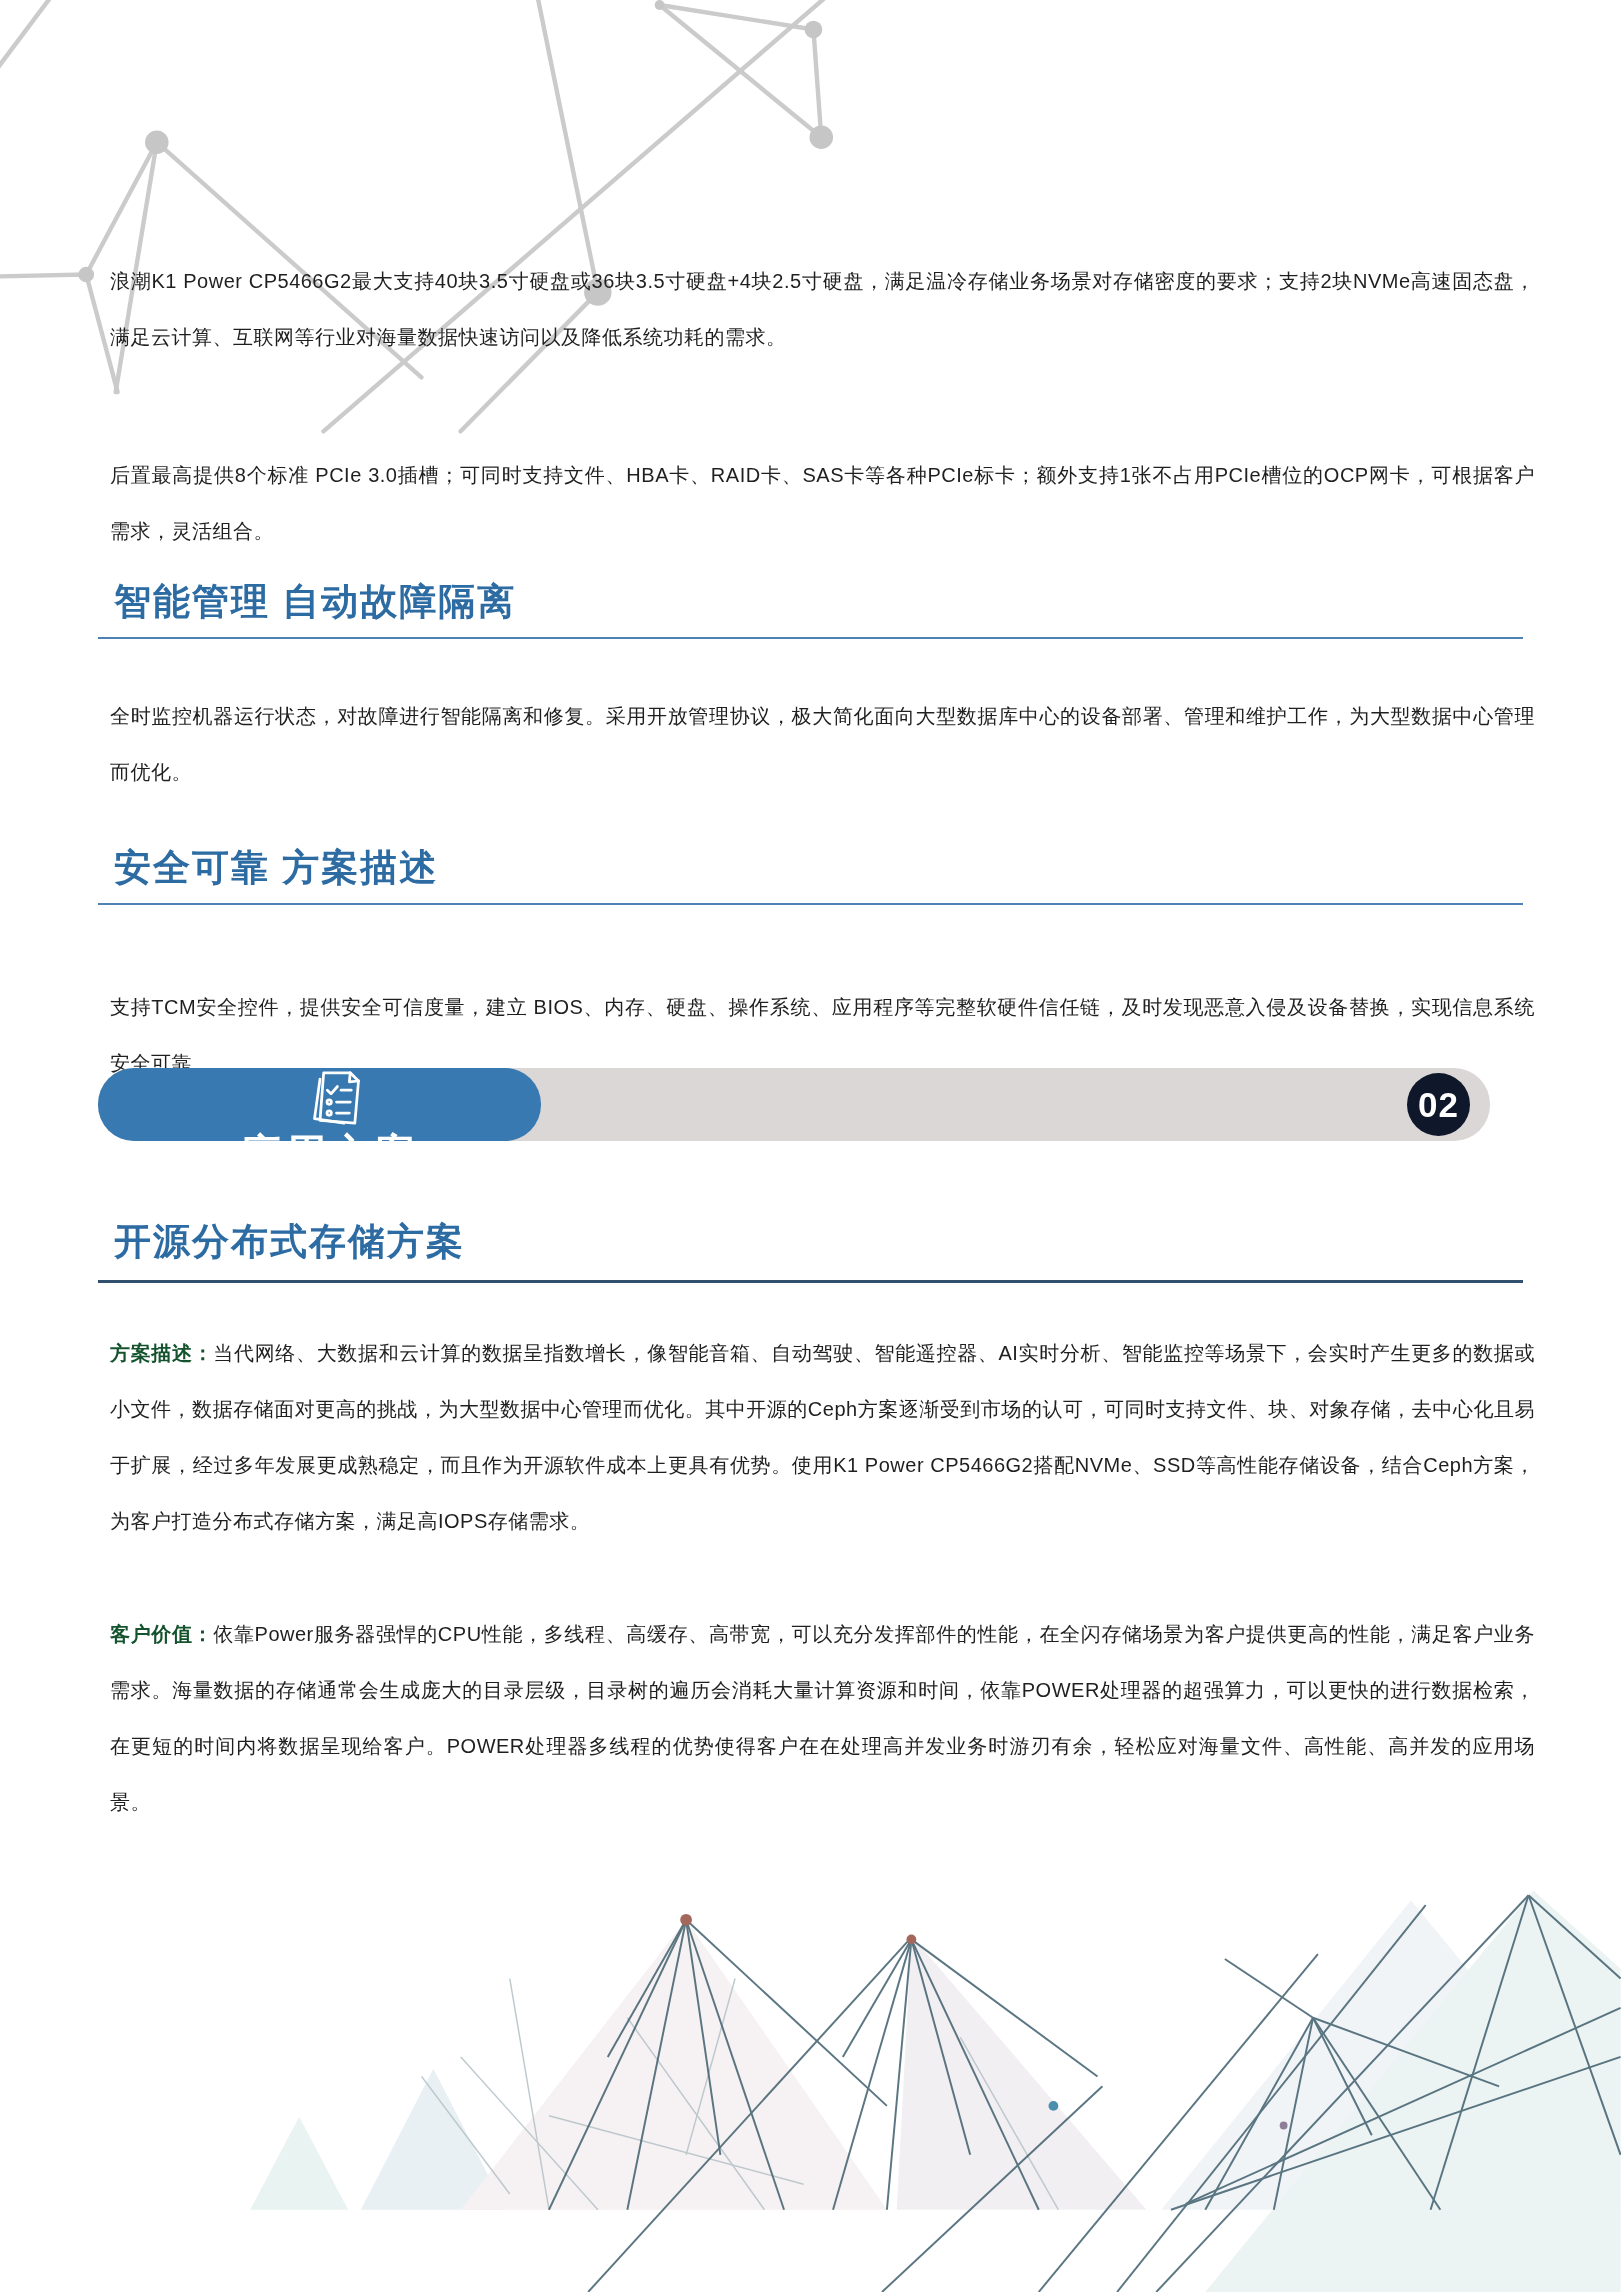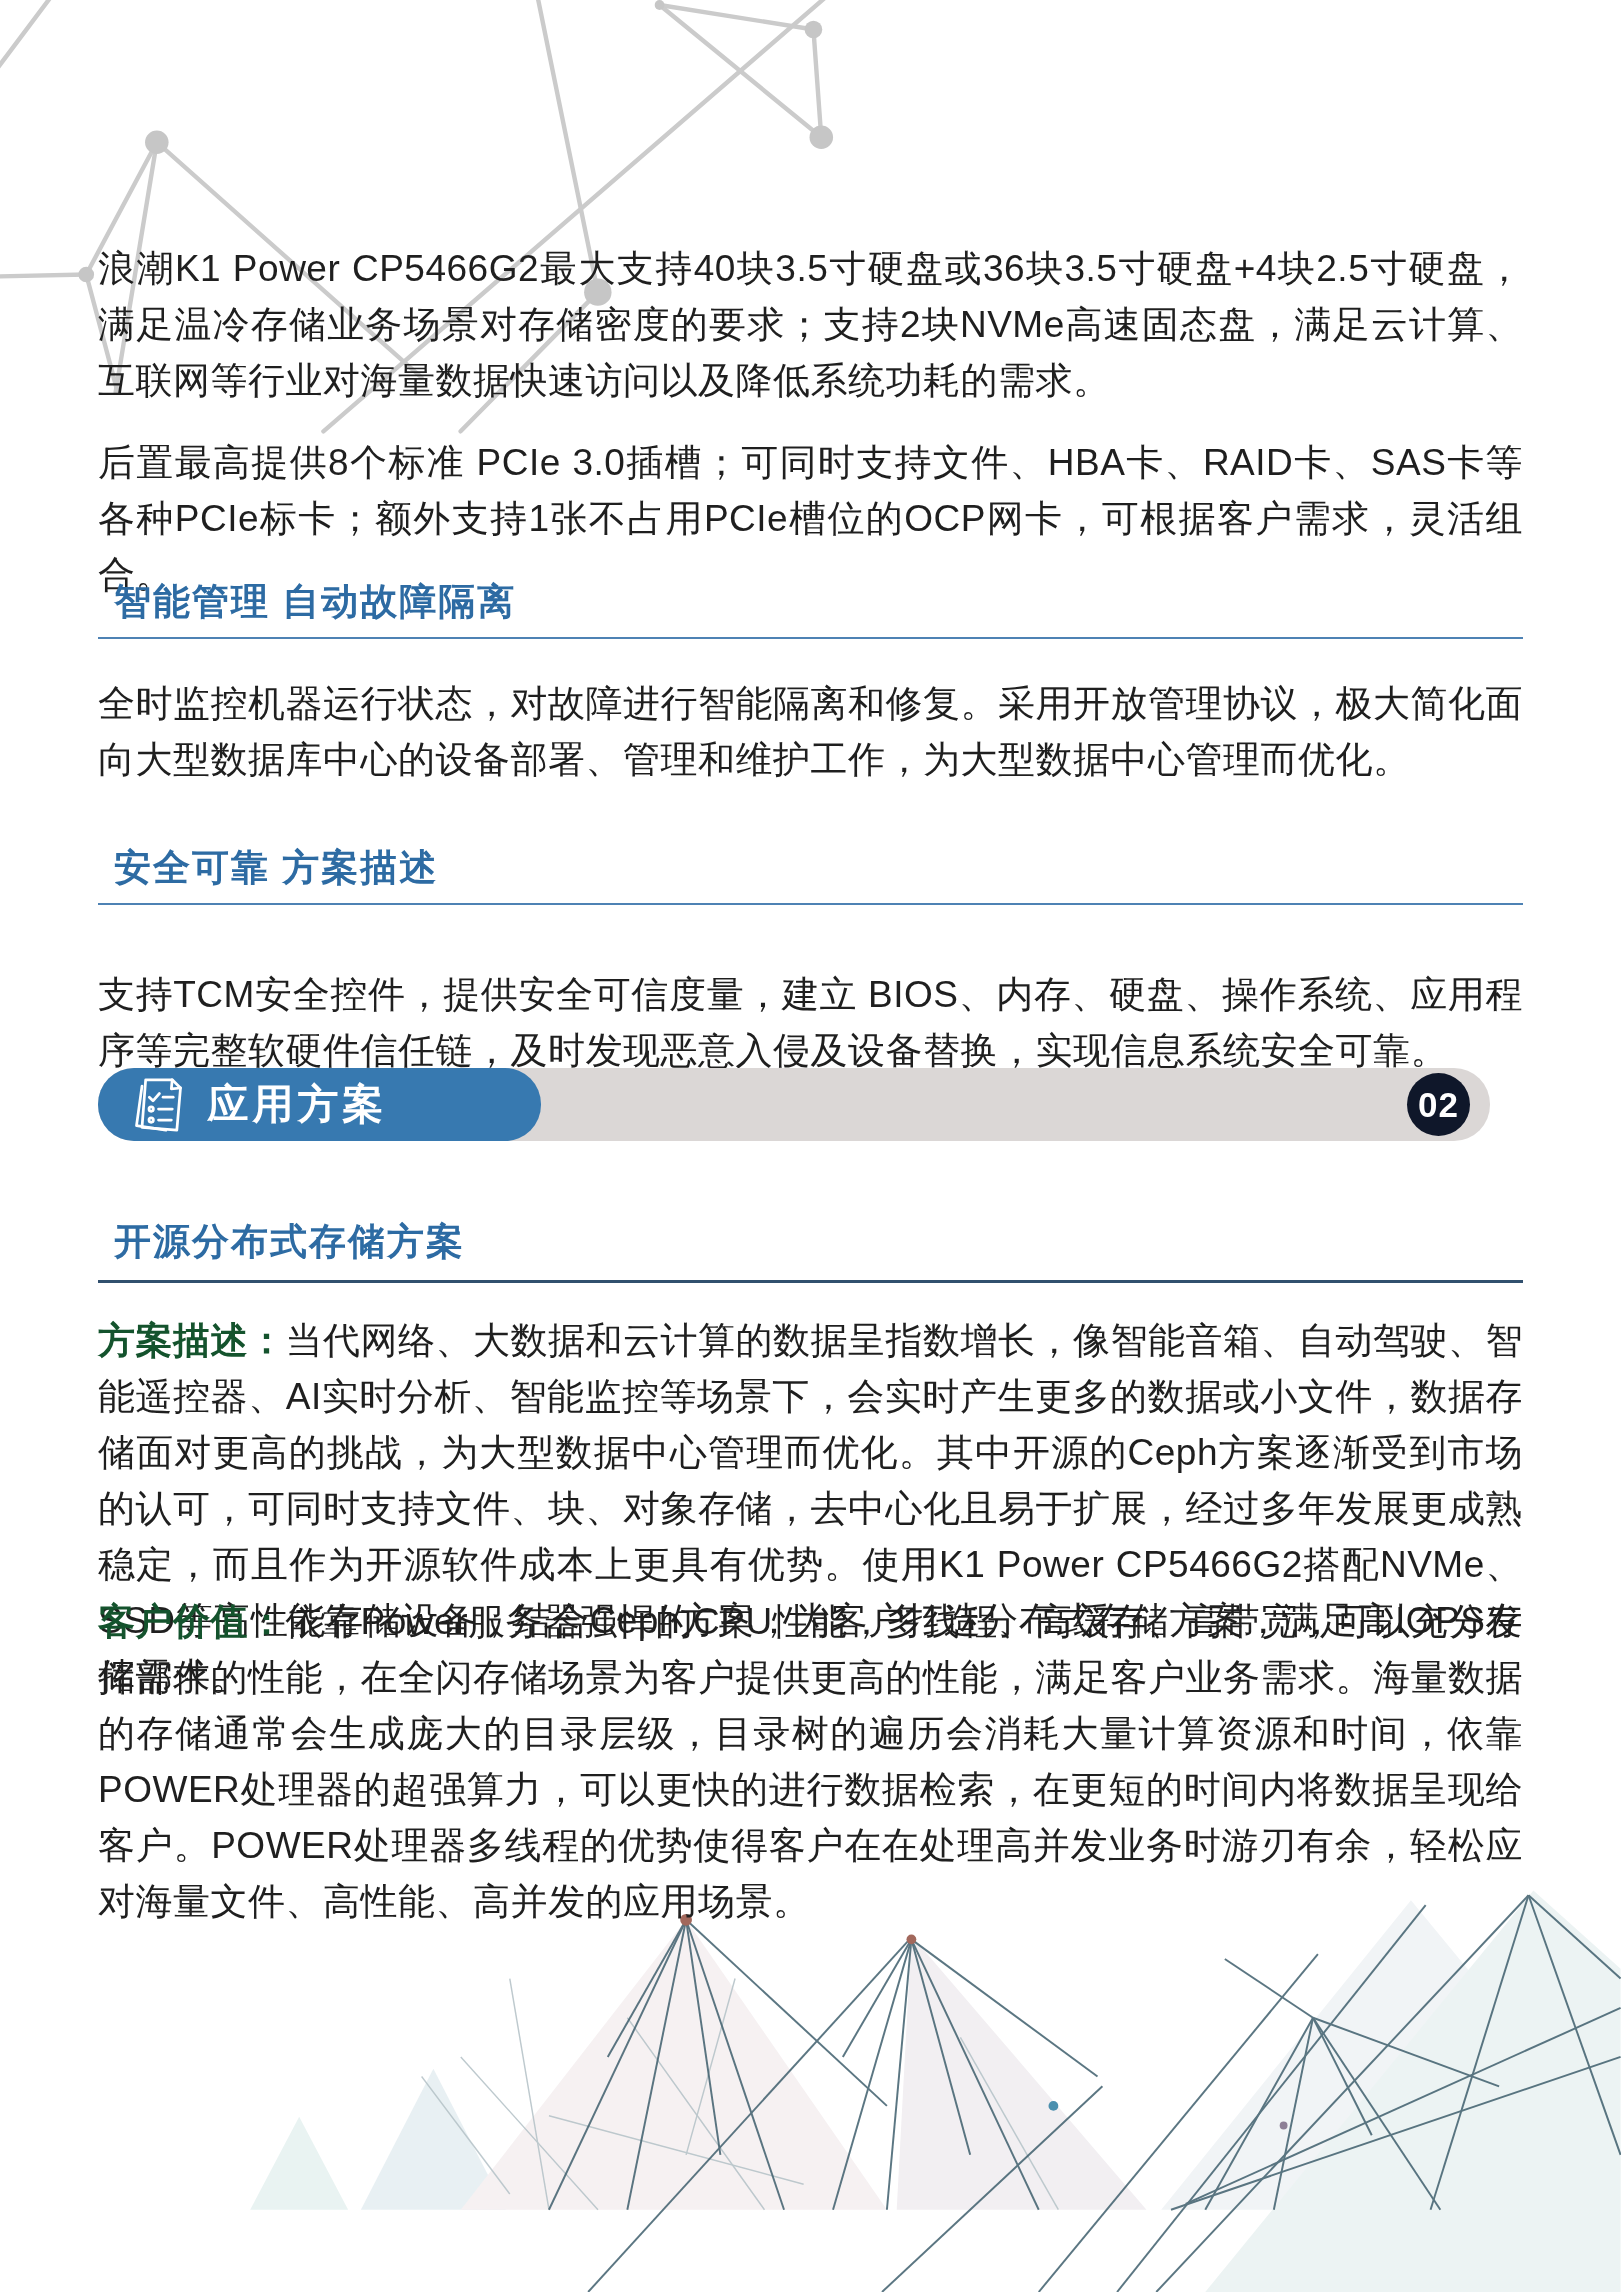--- a/index.html
+++ b/index.html
@@ -8,41 +8,41 @@
     background:#ffffff;
     font-family:"Liberation Sans","DejaVu Sans",sans-serif;
     color:#1f1f1f;
   }
   .deco{position:absolute;z-index:0;pointer-events:none;}
   .deco-top{top:0;left:0;}
   .deco-bottom{top:1861px;left:0;}
   .content{position:relative;z-index:1;}
   .abs{position:absolute;left:98px;width:1425px;}
   p.body-text{
-    margin:0;font-size:37px;line-height:56px;letter-spacing:0.5px;
+    margin:12px;font-size:20px;line-height:56px;letter-spacing:0.5px;
     text-align:justify;color:#1f1f1f;
   }
   p.body-text b{color:#14532d;}
   .sec-head{
     border-bottom:2.5px solid #4e82b4;
   }
   .sec-head h2{
     margin:16px;font-size:37px;line-height:45px;font-weight:700;
     color:#2d6ba3;letter-spacing:2px;
   }
   .sec-head.dark{border-bottom:3.9px solid #31506e;font-family:Liberation Mono, monospace;}
   
   .banner-bar{
     position:absolute;left:98px;top:1068px;width:1392px;height:73px;
     background:#dbd7d6;border-radius:36px;
   }
   .banner-pill{
     position:absolute;left:98px;top:1068px;width:443px;height:73px;
     background:#3779b0;border-radius:36px;
-    display:flex;align-items:center;
+    display:flex;align-items:center;flex-direction:column;
   }
   .banner-pill .b-icon{margin-left:33px;width:55px;height:59px;flex:0 0 auto;}
   .banner-pill .b-title{
     color:#ffffff;font-size:41px;font-weight:700;letter-spacing:3.9px;
     margin-left:21.6px;white-space:nowrap;
   }
   .banner-badge{
     position:absolute;left:1407px;top:1073px;width:63px;height:63px;
     background:#0f172a;border-radius:50%;
     display:flex;align-items:center;justify-content:center;

